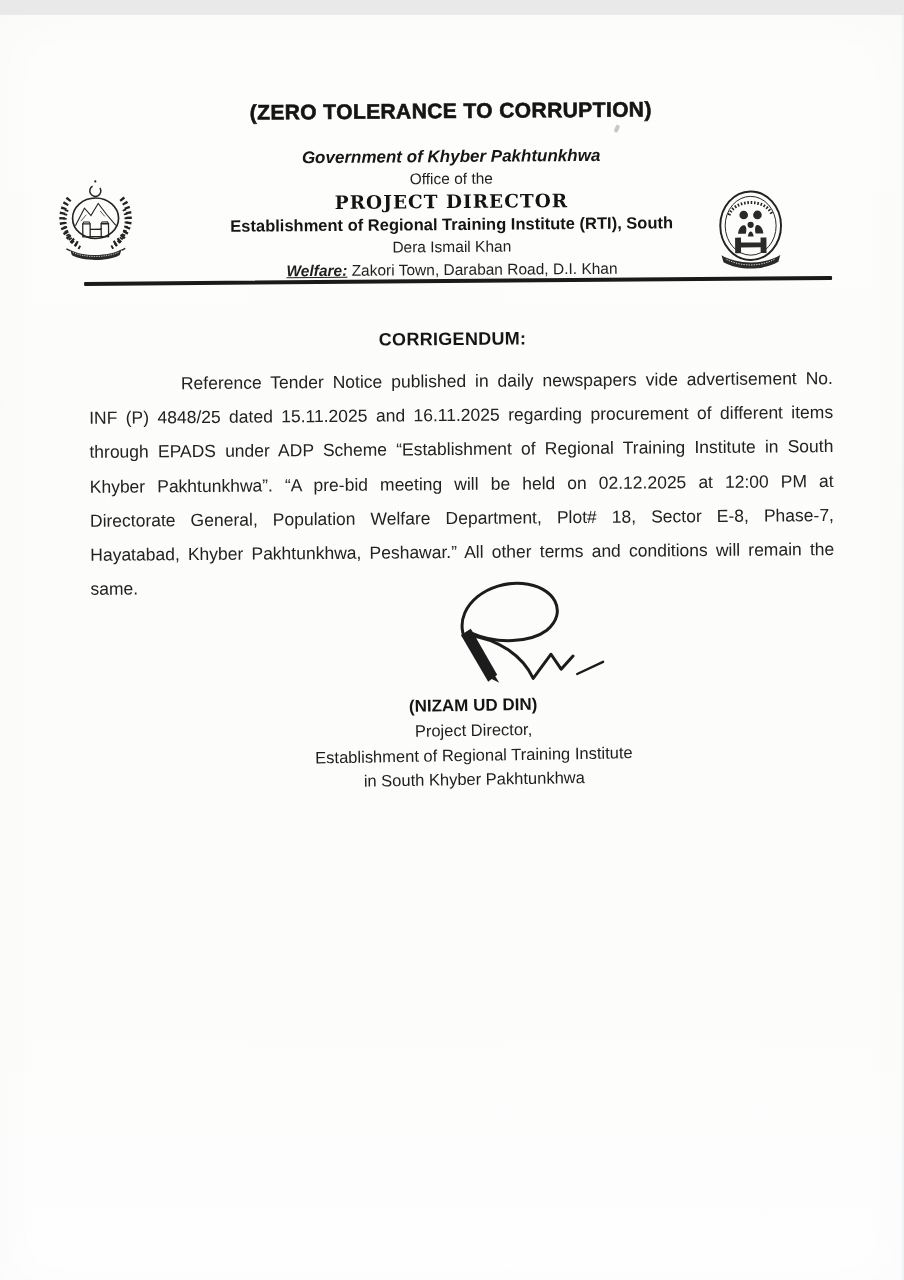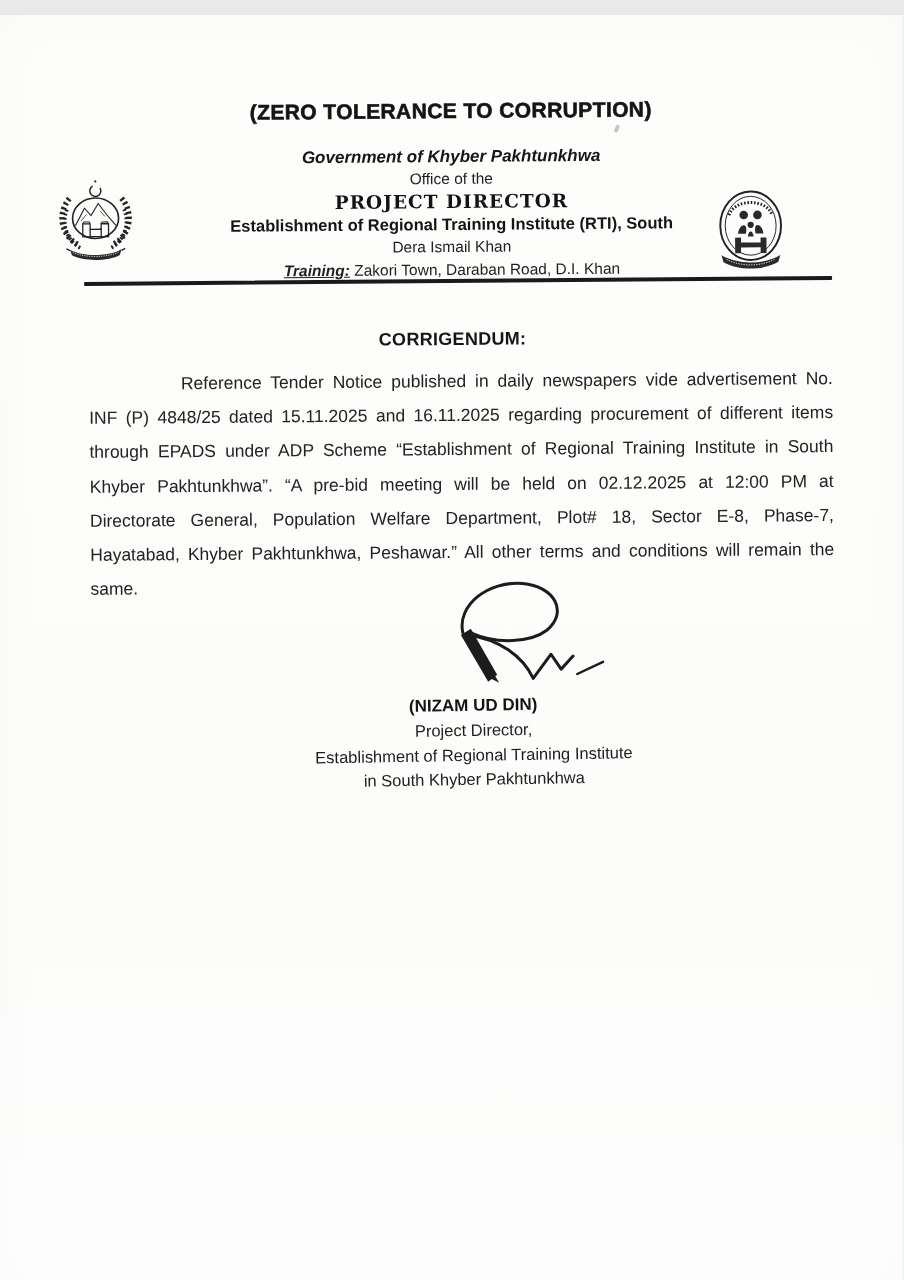--- a/index.html
+++ b/index.html
@@ -142,21 +142,21 @@
       </svg>
     </div>
 
     <div class="letterhead-text">
       <div class="lh-gov">Government of Khyber Pakhtunkhwa</div>
       <div class="lh-office">Office of the</div>
       <div class="lh-title">PROJECT DIRECTOR</div>
       <div class="lh-org">Establishment of Regional Training Institute (RTI), South</div>
       <div class="lh-city">Dera Ismail Khan</div>
       <div class="lh-address">
-        <span class="addr-label">Training:</span><span> Zakori Town, Daraban Road, D.I. Khan</span>
+        <span class="addr-label">Welfare:</span><span> Zakori Town, Daraban Road, D.I. Khan</span>
       </div>
     </div>
 
     <div class="rule"></div>
 
     <div class="corrigendum">CORRIGENDUM:</div>
 
     <div class="body-text">
       <div class="body-line first">Reference Tender Notice published in daily newspapers vide advertisement No.</div>
       <div class="body-line">INF (P) 4848/25 dated 15.11.2025 and 16.11.2025 regarding procurement of different items</div>

